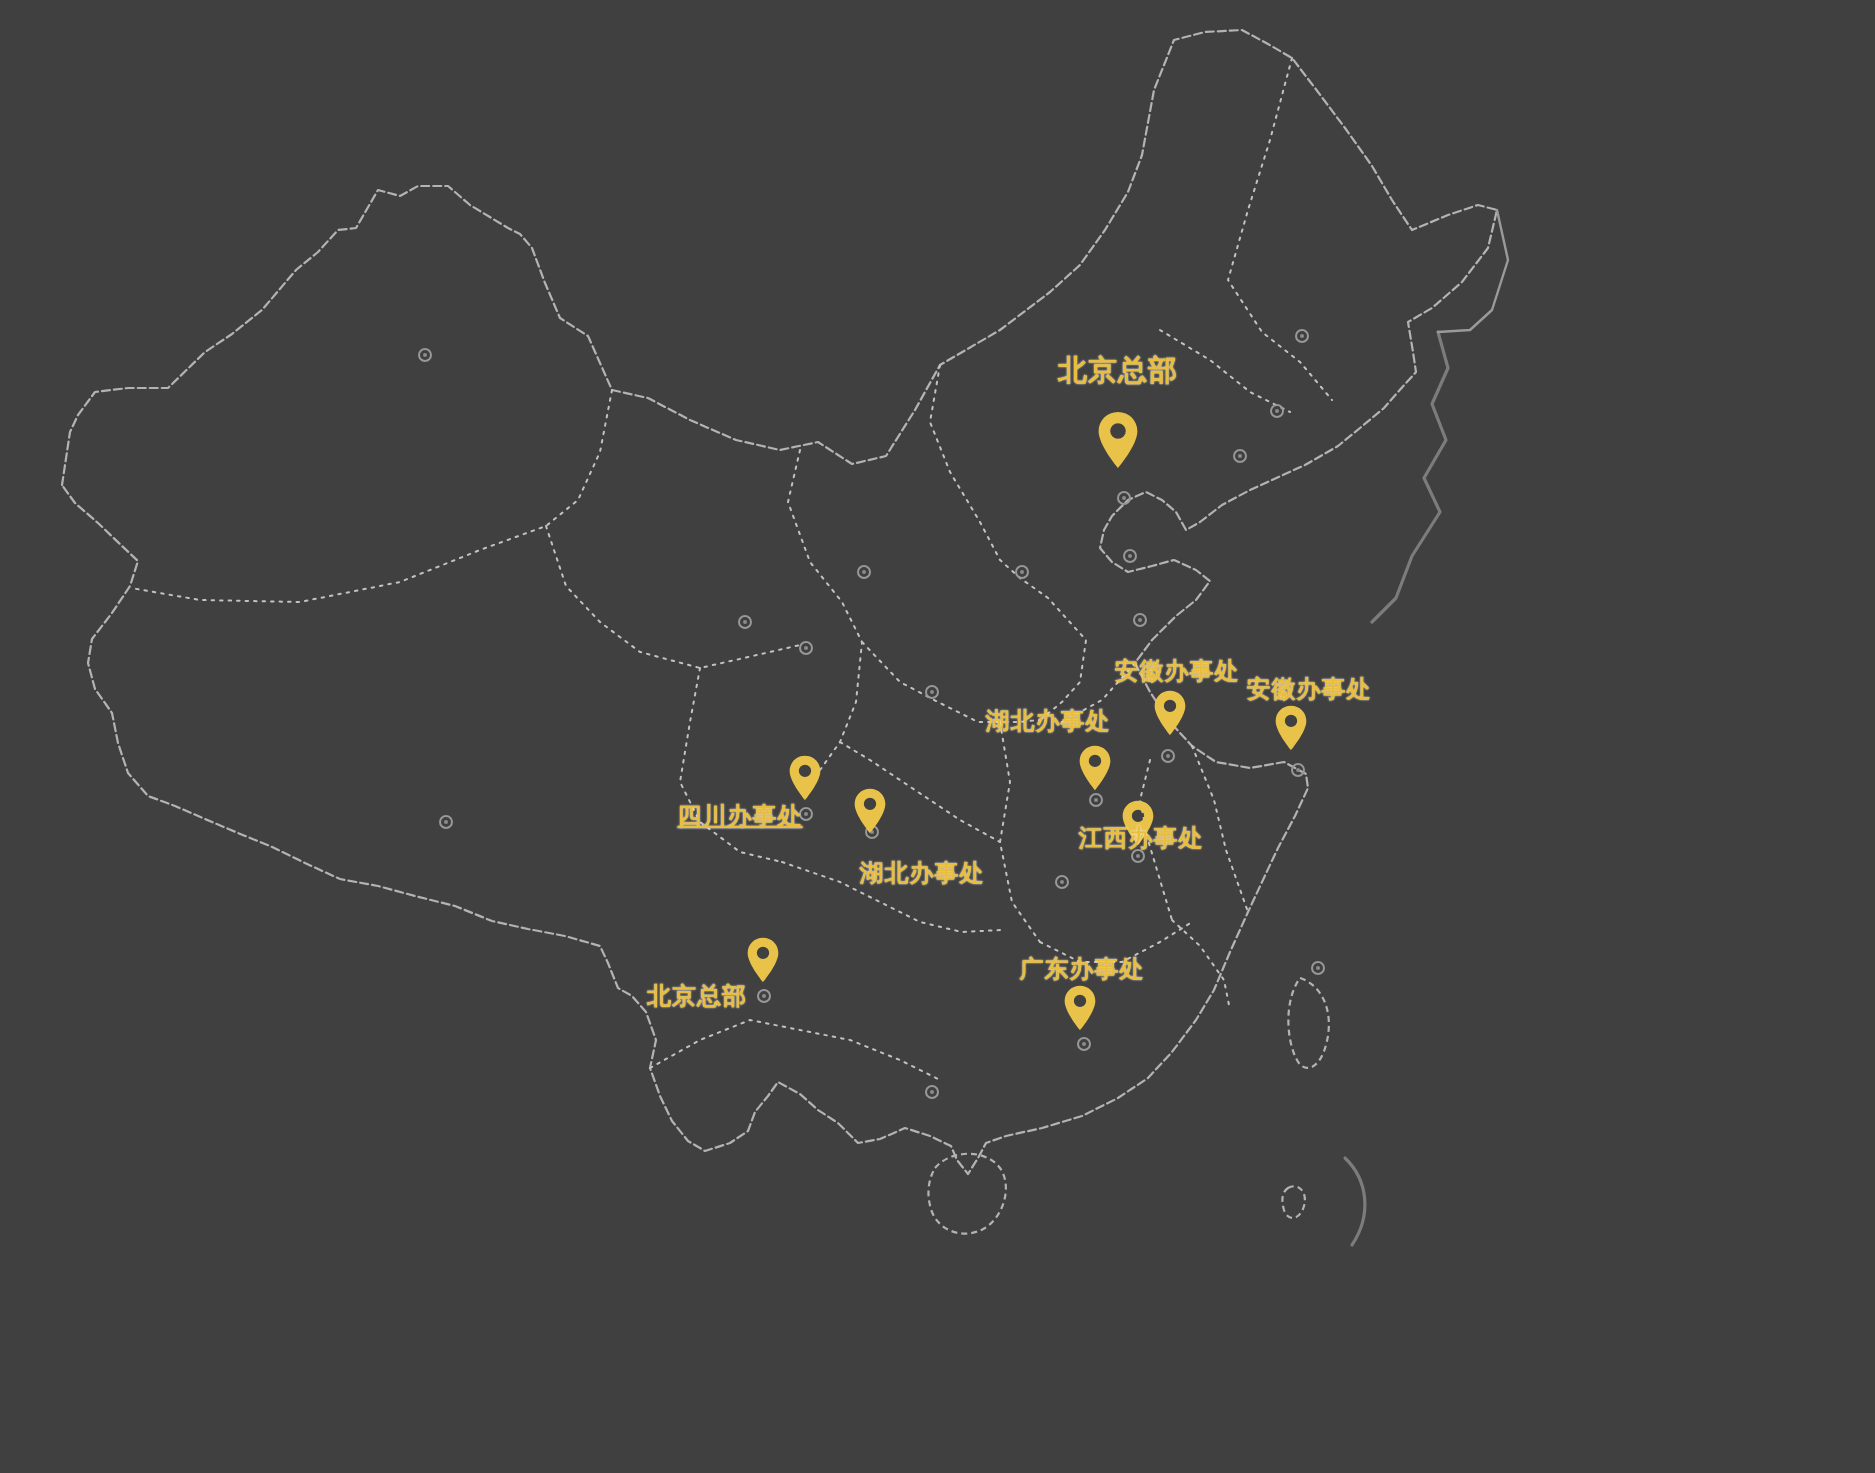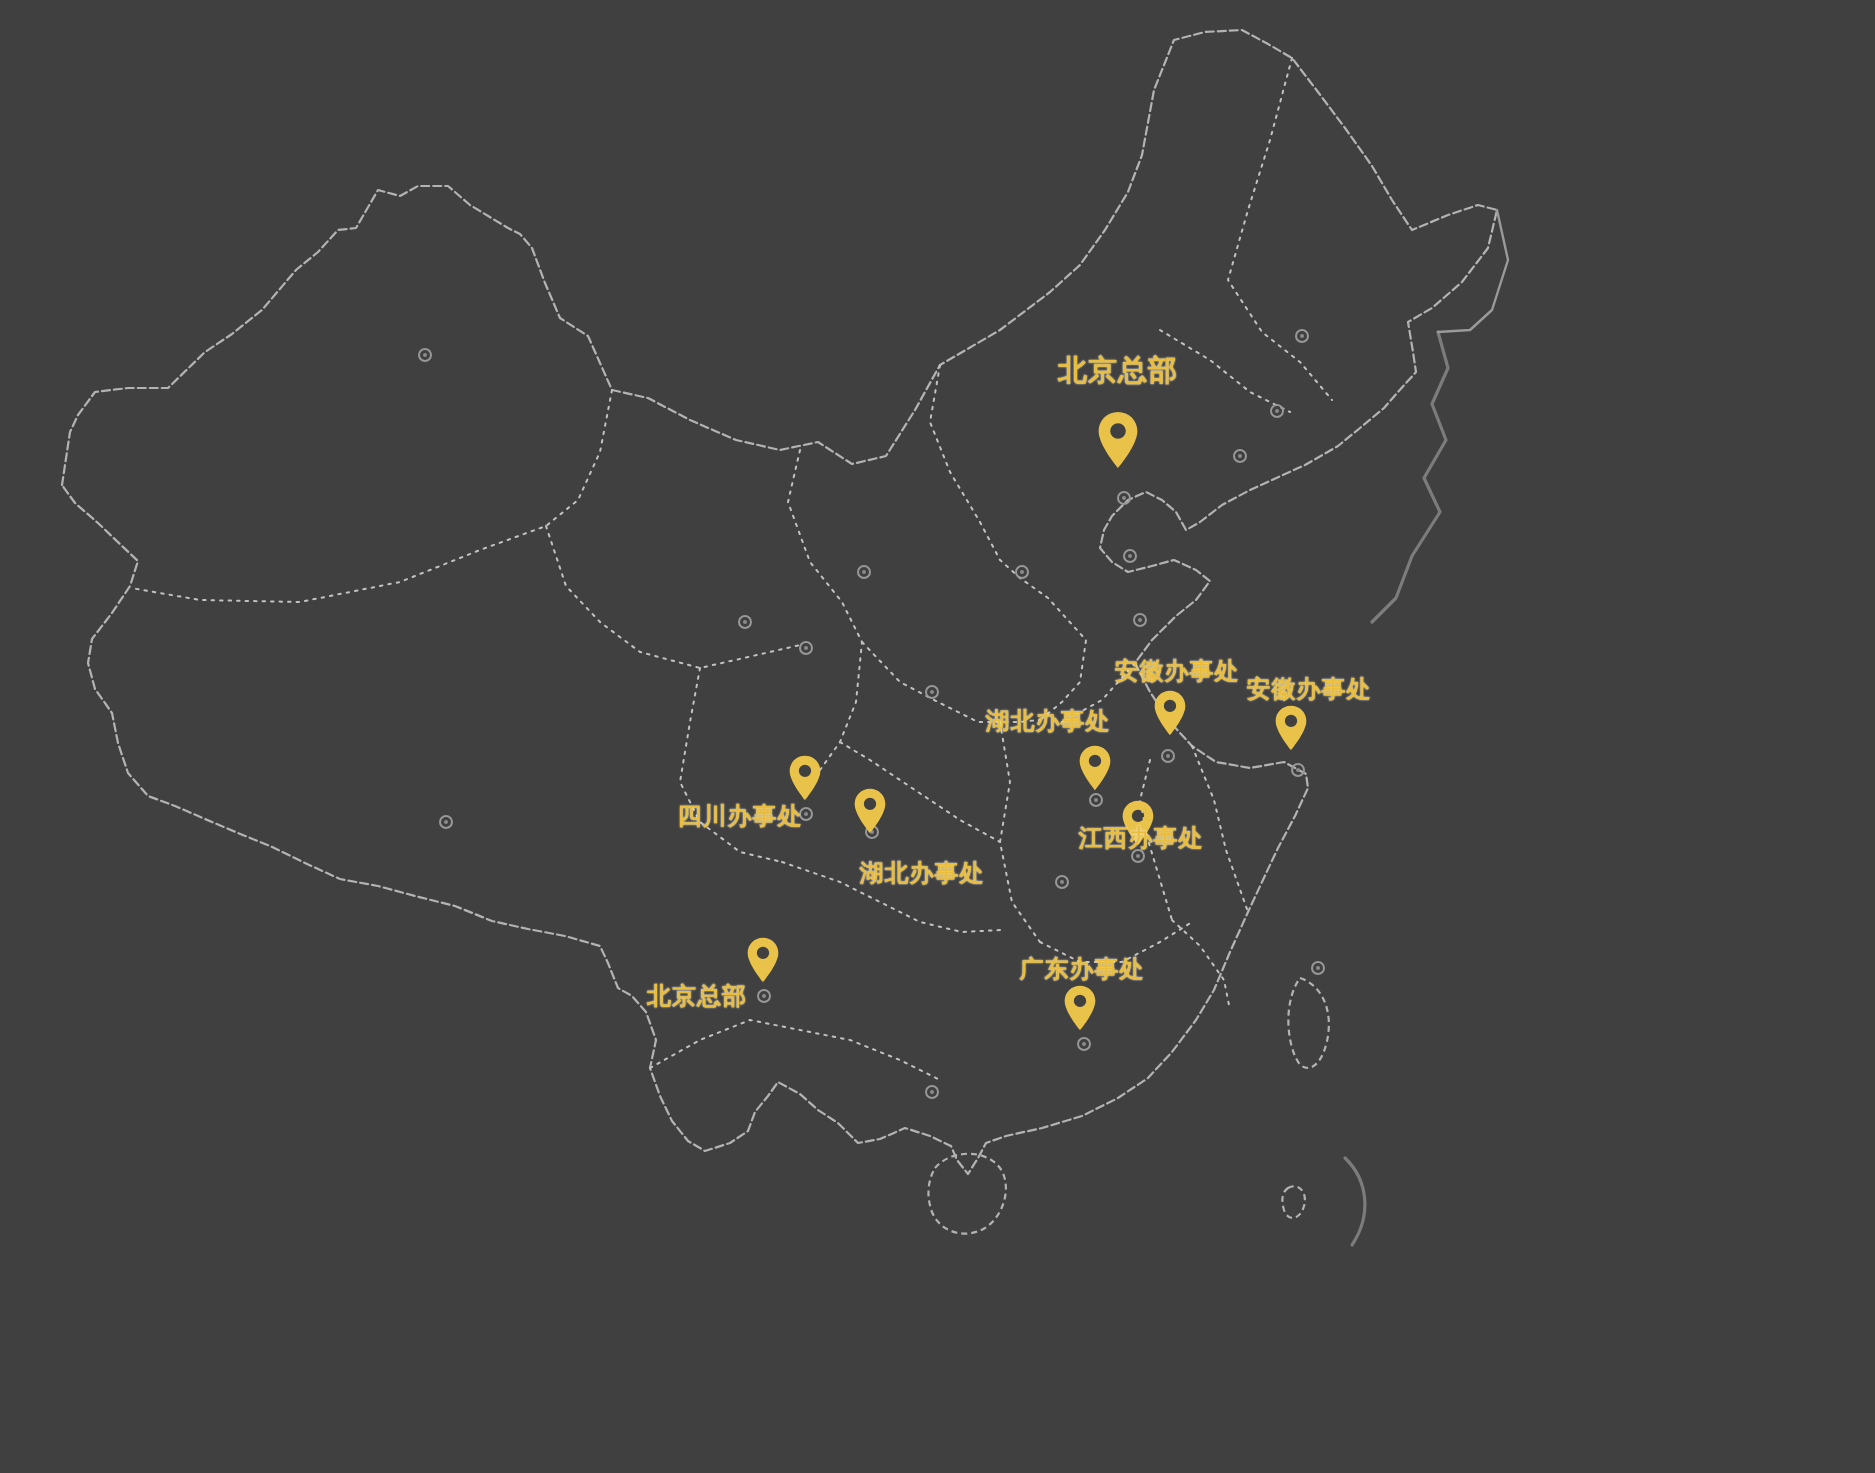--- a/index.html
+++ b/index.html
@@ -211,21 +211,21 @@
       </span>
       <span class="pin-label" style="left: 1048px; top: 721px;">湖北办事处</span>
     </div>
 
     <div class="marker">
       <span class="pin" style="left: 805px; top: 802px;">
         <svg viewBox="0 0 24 30" width="38" height="48">
             <path fill-rule="evenodd" fill="#e9c24a" d="M12 1C6.5 1 2.3 5.3 2.3 10.6 2.3 17.6 12 29 12 29s9.7-11.4 9.7-18.4C21.7 5.3 17.5 1 12 1zm0 13.4a3.9 3.9 0 1 1 0-7.8 3.9 3.9 0 0 1 0 7.8z"></path>
           </svg>
       </span>
-      <span class="pin-label" style="left: 740px; top: 816px;">四川办事处</span>
+      <span class="pin-label" style="left: 740px; top: 816px; text-decoration: underline;">四川办事处</span>
     </div>
 
     <div class="marker">
       <span class="pin" style="left: 870px; top: 835px;">
         <svg viewBox="0 0 24 30" width="38" height="48">
             <path fill-rule="evenodd" fill="#e9c24a" d="M12 1C6.5 1 2.3 5.3 2.3 10.6 2.3 17.6 12 29 12 29s9.7-11.4 9.7-18.4C21.7 5.3 17.5 1 12 1zm0 13.4a3.9 3.9 0 1 1 0-7.8 3.9 3.9 0 0 1 0 7.8z"></path>
           </svg>
       </span>
       <span class="pin-label" style="left: 922px; top: 873px;">湖北办事处</span>
     </div>

